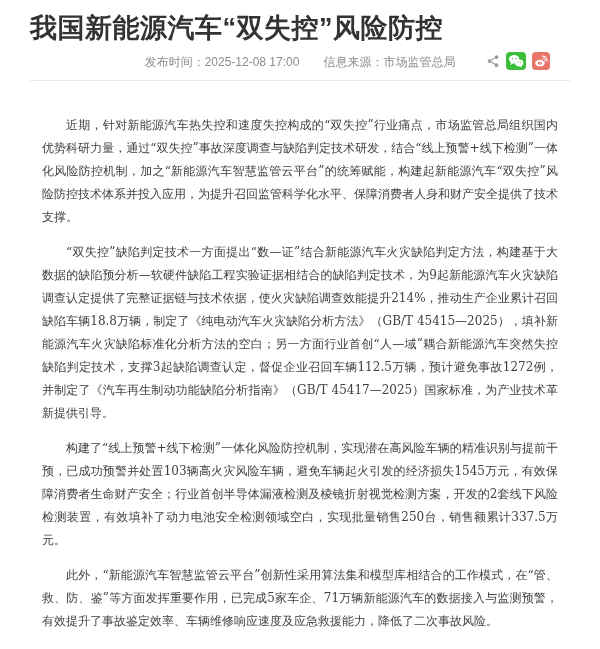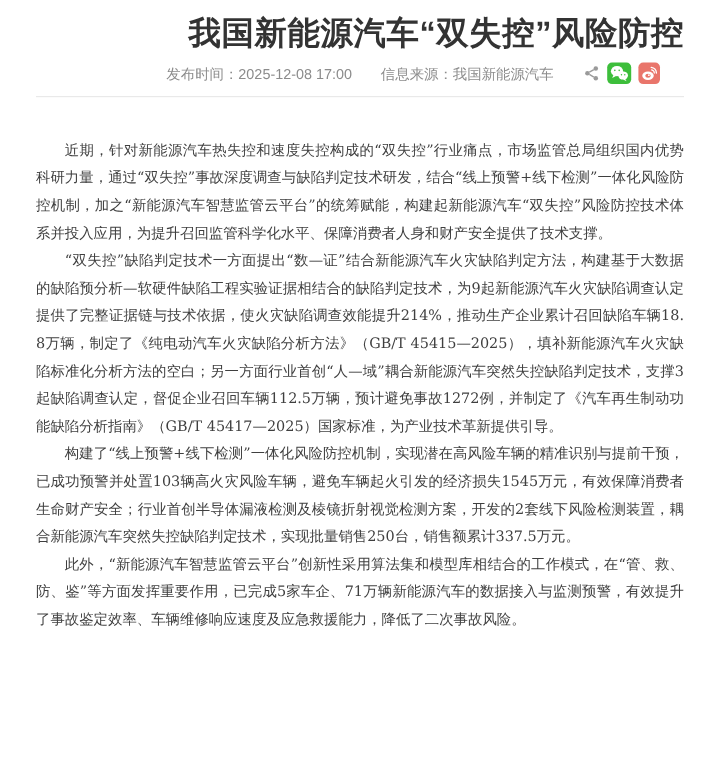--- a/index.html
+++ b/index.html
@@ -13,21 +13,21 @@
     background: #ffffff;
     overflow: hidden;
     box-sizing: border-box;
   }
   .content {
     padding: 0 30px;
     box-sizing: border-box;
   }
   .article-title {
     padding-top: 10px;
-    text-align: right;
+    text-align: left;
     font-family: "Liberation Sans", "DejaVu Sans", sans-serif;
     font-weight: 600;
     font-size: 27px;
     line-height: 37px;
     color: #333333;
     letter-spacing: 0.5px;
   }
   .meta-row {
     position: relative;
     margin-top: 5px;
@@ -73,21 +73,21 @@
   .badge.weibo  { background: #e9756b; width: 18px; }
   .divider {
     margin-top: 8px;
     border-bottom: 1px solid #e9e9e9;
     height: 0;
   }
   .body-text {
     margin-top: 33px;
   }
   .body-text p {
-    margin: 0;
+    margin: 12px;
     font-family: "DejaVu Serif", "Liberation Serif", serif;
     font-size: 12px;
     line-height: 23px;
     color: #3f3f3f;
     text-align: justify;
     text-indent: 2em;
     word-break: break-all;
   }
 </style>
 </head>
@@ -95,21 +95,21 @@
 
 <div class="page">
   <div class="content">
 
     <h1 class="article-title" style="margin:0;">
       <div>我国新能源汽车“双失控”风险防控</div>
     </h1>
 
     <div class="meta-row">
       <span class="meta-item">发布时间：2025-12-08 17:00</span>
-      <span class="meta-item">信息来源：我国新能源汽车</span>
+      <span class="meta-item">信息来源：市场监管总局</span>
 
       <div class="share-bar">
         <button class="share-btn" title="">
           <span style="display:flex;">
             <svg width="14" height="14" viewBox="0 0 24 24">
               <circle cx="18" cy="5" r="3.2" fill="#9a9a9a"></circle>
               <circle cx="6" cy="12" r="3.2" fill="#9a9a9a"></circle>
               <circle cx="18" cy="19" r="3.2" fill="#9a9a9a"></circle>
               <line x1="8.8" y1="10.4" x2="15.2" y2="6.6" stroke="#9a9a9a" stroke-width="2"></line>
               <line x1="8.8" y1="13.6" x2="15.2" y2="17.4" stroke="#9a9a9a" stroke-width="2"></line>
@@ -144,18 +144,18 @@
           </span>
         </button>
       </div>
     </div>
 
     <div class="divider"></div>
 
     <div class="body-text">
       <p>近期，针对新能源汽车热失控和速度失控构成的“双失控”行业痛点，市场监管总局组织国内优势科研力量，通过“双失控”事故深度调查与缺陷判定技术研发，结合“线上预警+线下检测”一体化风险防控机制，加之“新能源汽车智慧监管云平台”的统筹赋能，构建起新能源汽车“双失控”风险防控技术体系并投入应用，为提升召回监管科学化水平、保障消费者人身和财产安全提供了技术支撑。</p>
       <p>“双失控”缺陷判定技术一方面提出“数—证”结合新能源汽车火灾缺陷判定方法，构建基于大数据的缺陷预分析—软硬件缺陷工程实验证据相结合的缺陷判定技术，为9起新能源汽车火灾缺陷调查认定提供了完整证据链与技术依据，使火灾缺陷调查效能提升214%，推动生产企业累计召回缺陷车辆18.8万辆，制定了《纯电动汽车火灾缺陷分析方法》（GB/T 45415—2025），填补新能源汽车火灾缺陷标准化分析方法的空白；另一方面行业首创“人—域”耦合新能源汽车突然失控缺陷判定技术，支撑3起缺陷调查认定，督促企业召回车辆112.5万辆，预计避免事故1272例，并制定了《汽车再生制动功能缺陷分析指南》（GB/T 45417—2025）国家标准，为产业技术革新提供引导。</p>
-      <p>构建了“线上预警+线下检测”一体化风险防控机制，实现潜在高风险车辆的精准识别与提前干预，已成功预警并处置103辆高火灾风险车辆，避免车辆起火引发的经济损失1545万元，有效保障消费者生命财产安全；行业首创半导体漏液检测及棱镜折射视觉检测方案，开发的2套线下风险检测装置，耦合新能源汽车突然失控缺陷判定技术，实现批量销售250台，销售额累计337.5万元。</p>
+      <p>构建了“线上预警+线下检测”一体化风险防控机制，实现潜在高风险车辆的精准识别与提前干预，已成功预警并处置103辆高火灾风险车辆，避免车辆起火引发的经济损失1545万元，有效保障消费者生命财产安全；行业首创半导体漏液检测及棱镜折射视觉检测方案，开发的2套线下风险检测装置，有效填补了动力电池安全检测领域空白，实现批量销售250台，销售额累计337.5万元。</p>
       <p>此外，“新能源汽车智慧监管云平台”创新性采用算法集和模型库相结合的工作模式，在“管、救、防、鉴”等方面发挥重要作用，已完成5家车企、71万辆新能源汽车的数据接入与监测预警，有效提升了事故鉴定效率、车辆维修响应速度及应急救援能力，降低了二次事故风险。</p>
     </div>
 
   </div>
 </div>
 
 </body></html>

